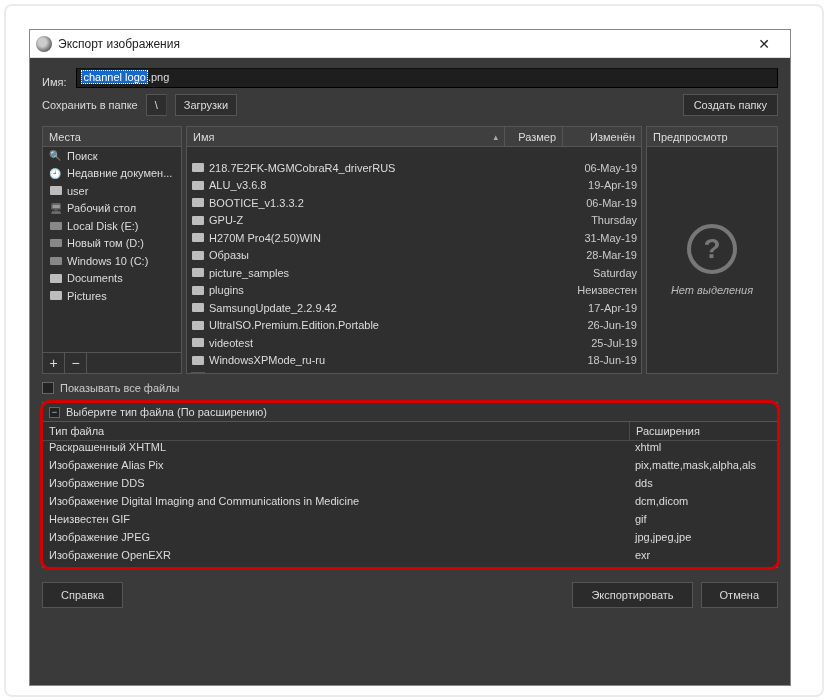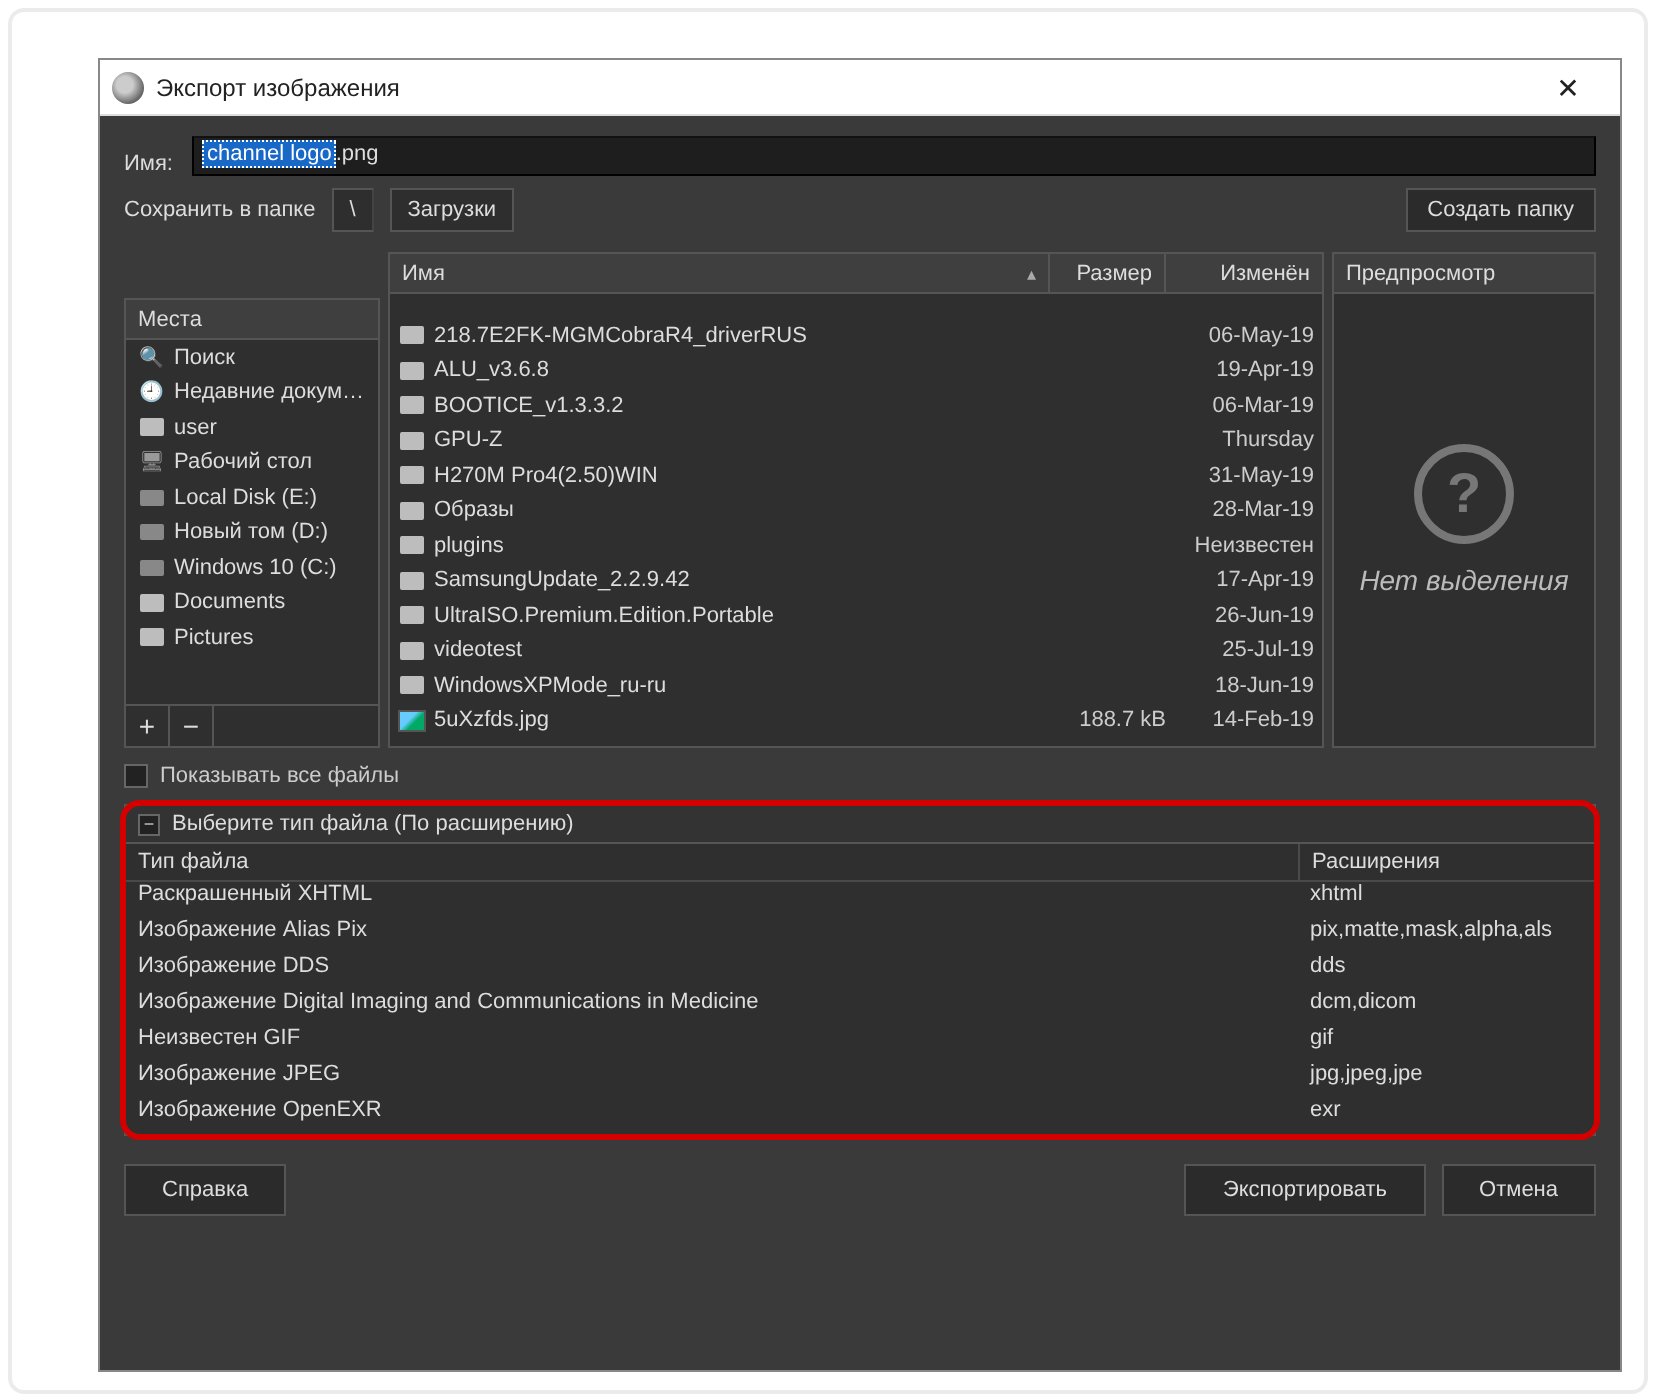--- a/index.html
+++ b/index.html
@@ -1,35 +1,35 @@
 <!DOCTYPE html>
 <html><head>
 <meta charset="utf-8">
 <style>
 * { box-sizing: border-box; margin: 0; padding: 0; font-family: "Segoe UI", sans-serif; }
 body { background: #fff; width: 827px; height: 700px; position: relative; overflow: hidden; }
 .outer { position: absolute; left: 6px; top: 6px; width: 816px; height: 689px; border-radius: 6px; box-shadow: 0 0 0 2px rgba(0,0,0,0.08); }
-.window { position: absolute; left: 49px; top: 29px; width: 762px; height: 657px; background: #6d28d9; border: 1px solid #888; }
+.window { position: absolute; left: 29px; top: 29px; width: 762px; height: 657px; background: #6d28d9; border: 1px solid #888; }
 .titlebar { height: 28px; background: #fff; border-bottom: 1px solid #ddd; display: flex; align-items: center; padding: 0 6px; font-size: 12px; color: #222; }
 .titlebar .appicon { width: 16px; height: 16px; margin-right: 6px; border-radius: 50%; background: radial-gradient(circle at 40% 40%, #ccc 30%, #666 70%); display: inline-flex; align-items: center; justify-content: center; font-size: 10px; color: #fff; }
 .titlebar .title { flex: 1; }
 .titlebar .closebtn { width: 40px; text-align: center; font-size: 14px; cursor: pointer; }
 .body { background: #3a3a3a; color: #ccc; height: calc(100% - 28px); padding: 10px 12px 6px 12px; font-size: 11px; display: flex; flex-direction: column; gap: 6px; }
 .row { display: flex; align-items: flex-end; gap: 10px; }
 .label { color: #ddd; font-size: 11px; }
 .filename-input { flex: 1; background: #1e1e1e; border: 1px solid #000; border-top-color:#111; color: #ddd; height: 20px; padding: 2px 4px; font-size: 11px; }
 .filename-sel { background: #1868c7; color: #fff; padding: 0 1px; border: 1px dotted #fff; }
 .saveloc { display: flex; align-items: center; gap: 8px; }
 .pathbtn { display:inline-flex; align-items:center; gap:4px; background:#2e2e2e; border:1px solid #555; color:#ddd; height:22px; padding:0 8px; font-size:11px; cursor:pointer; }
 .pathbtn.first { border-right:1px solid #444; }
 .flexspace { flex: 1; }
 .btn { background:#2b2b2b; border:1px solid #555; color:#ddd; height:22px; padding:0 10px; font-size:11px; cursor:pointer; }
 .panels { display:flex; gap:4px; height: 248px; margin-top:4px; }
 .panel { background:#2f2f2f; border:1px solid #555; display:flex; flex-direction:column; }
-.places { width:128px;margin-top:23px; }
+.places { width:140px; }
 .files { flex:1;gap:12px; }
 .preview { width:132px; }
 .panel-header { background:#3f3f3f; display:flex; font-size:11px; color:#ddd; border-bottom:1px solid #555; height:20px; align-items:center; }
 .panel-header .col { padding:2px 6px; border-right:1px solid #555; height:100%; display:flex; align-items:center; }
 .panel-header .col.name { flex:1; justify-content:space-between; }
 .panel-header .col.size { width:58px; text-align:right; justify-content:flex-end; }
 .panel-header .col.mod { width:78px; text-align:right; justify-content:flex-end; border-right:none; }
 .panel-body { flex:1; overflow:hidden; }
 .list-row { display:flex; align-items:center; font-size:11px; color:#ddd; height:17.5px; padding:0 4px; }
 .list-row .icon { width:14px; height:12px; margin-right:4px; display:inline-flex; align-items:center; justify-content:center; font-size:10px; color:#999; }
@@ -38,21 +38,21 @@
 .img-icon::before { content:""; display:inline-block; width:12px; height:9px; background:linear-gradient(135deg,#6cf 40%,#0a6 60%); border:1px solid #555; }
 .list-row .name { flex:1; white-space:nowrap; overflow:hidden; text-overflow:ellipsis; }
 .list-row .size { width:54px; text-align:right; color:#ccc; }
 .list-row .mod { width:74px; text-align:right; color:#ccc; }
 .places .list-row { padding:0 6px; }
 .places .list-row .icon { width:14px; }
 .places-footer { display:flex; border-top:1px solid #555; }
 .places-footer .pm { flex:0 0 22px; text-align:center; font-size:14px; color:#ddd; border-right:1px solid #555; cursor:pointer; height:20px; line-height:20px; }
 .preview-body { flex:1; display:flex; flex-direction:column; align-items:center; justify-content:center; gap:10px; color:#aaa; }
 .qmark { width:50px; height:50px; border:4px solid #777; border-radius:50%; display:flex; align-items:center; justify-content:center; font-size:28px; color:#777; font-weight:bold; }
-.preview-text { font-style:italic; font-size:14px; color:#bbb; }
+.preview-text { font-style:italic; font-size:11px; color:#bbb; }
 .check-row { display:flex; align-items:center; gap:6px; font-size:11px; color:#ccc; margin-top:2px; }
 .check { width:12px; height:12px; background:#222; border:1px solid #666; }
 .typebox-wrap { position:relative; margin-top:2px; }
 .redframe { position:absolute; left:-2px; right:-2px; top:-2px; bottom:-2px; border:3px solid #d40000; border-radius:10px; pointer-events:none; z-index:5; }
 .typebox { background:#2f2f2f; border:1px solid #555; }
 .typebox-header { display:flex; align-items:center; gap:6px; padding:3px 6px; border-bottom:1px solid #555; font-size:11px; color:#ddd; background:#333; }
 .collapse { width:11px; height:11px; background:#222; border:1px solid #666; display:flex; align-items:center; justify-content:center; font-size:9px; color:#ccc; line-height:1; }
 .type-cols { display:flex; border-bottom:1px solid #4a4a4a; font-size:11px; color:#ddd; }
 .type-cols .c1 { flex:1; padding:3px 6px; }
 .type-cols .c2 { width:148px; padding:3px 6px; border-left:1px solid #4a4a4a; }
@@ -183,20 +183,26 @@
               <span class="mod">31-May-19</span>
             </div>
             <div class="list-row">
               <span class="icon folder-icon"></span>
               <span class="name">Образы</span>
               <span class="size"></span>
               <span class="mod">28-Mar-19</span>
             </div>
             <div class="list-row">
               <span class="icon folder-icon"></span>
+              <span class="name">picture_samples</span>
+              <span class="size"></span>
+              <span class="mod">Saturday</span>
+            </div>
+            <div class="list-row">
+              <span class="icon folder-icon"></span>
               <span class="name">plugins</span>
               <span class="size"></span>
               <span class="mod">Неизвестен</span>
             </div>
             <div class="list-row">
               <span class="icon folder-icon"></span>
               <span class="name">SamsungUpdate_2.2.9.42</span>
               <span class="size"></span>
               <span class="mod">17-Apr-19</span>
             </div>

